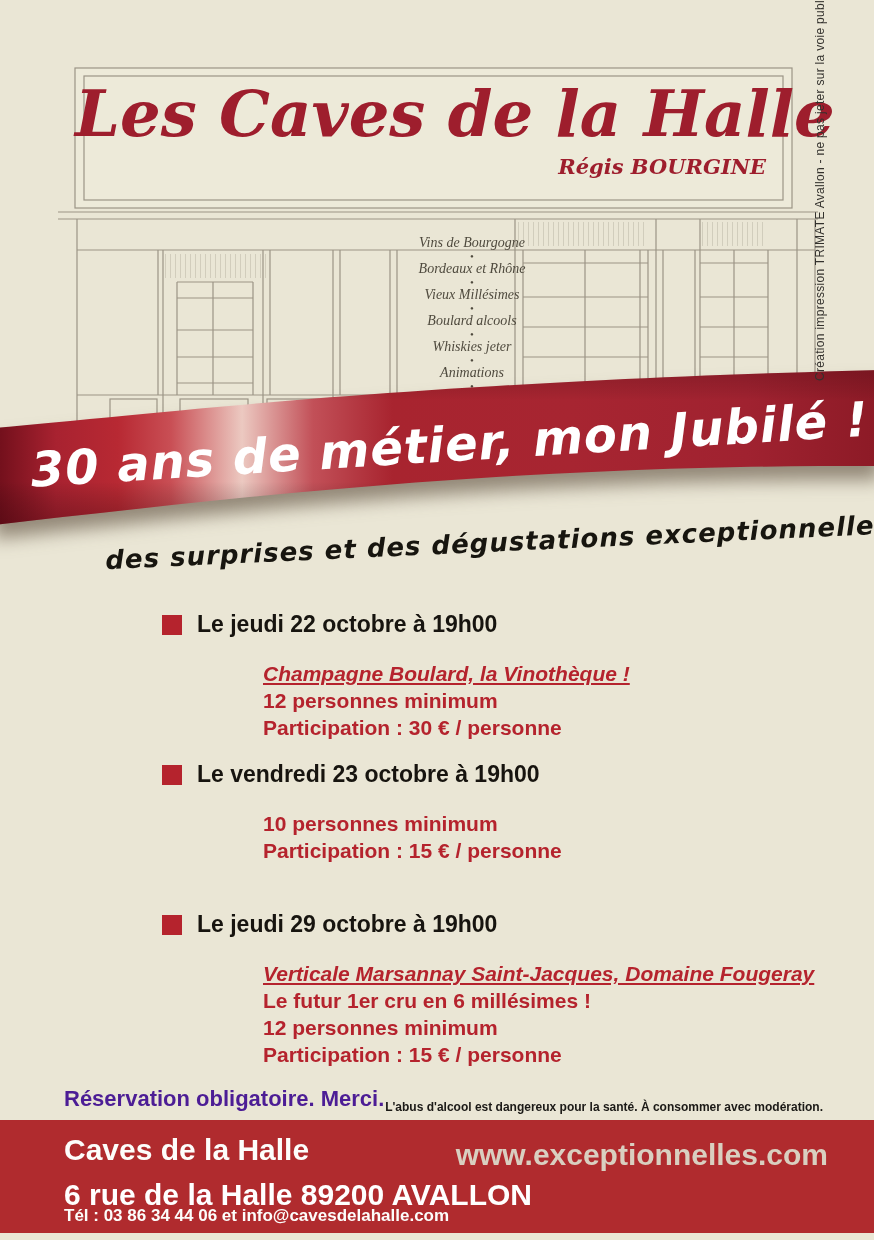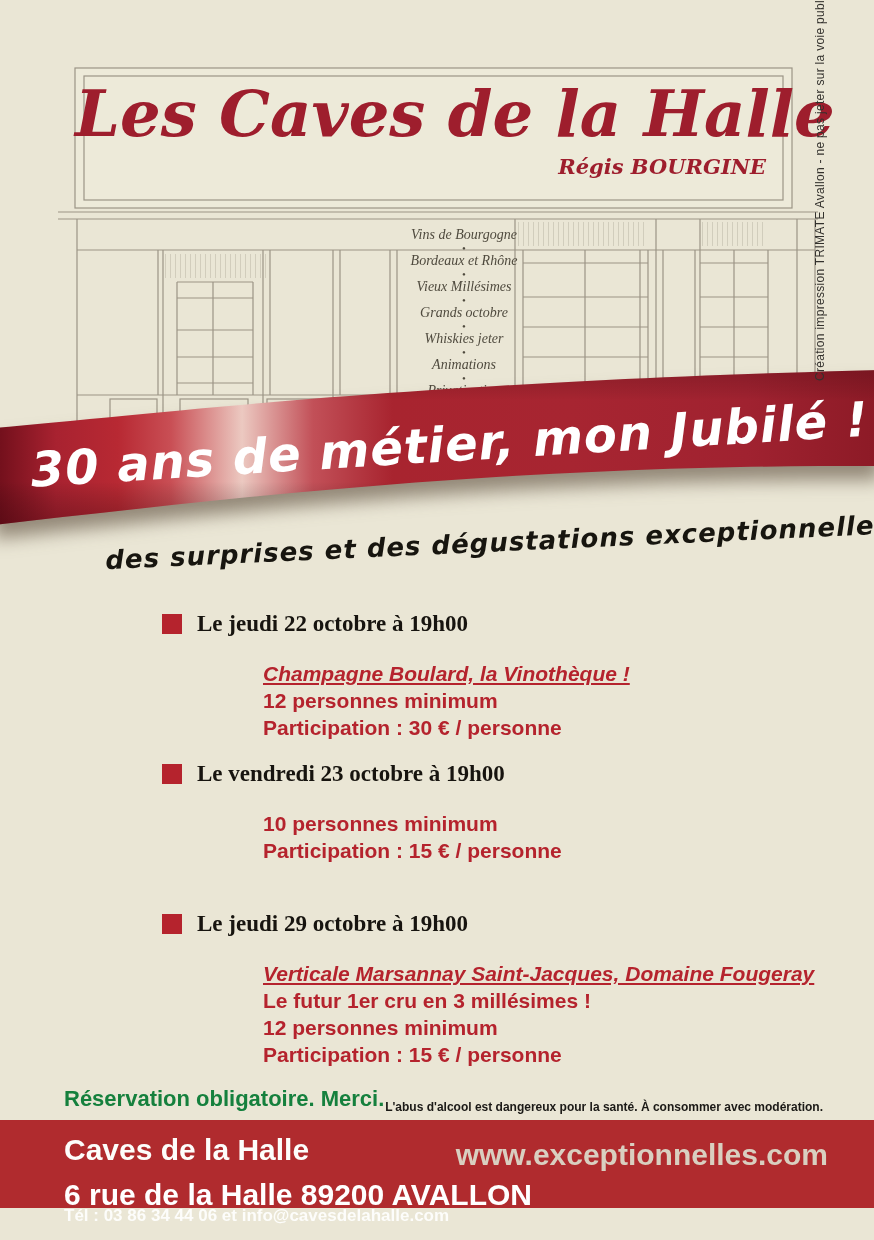--- a/index.html
+++ b/index.html
@@ -19,21 +19,21 @@
     font-family:"DejaVu Serif","Liberation Serif",serif;
     font-style:italic;font-size:64px;line-height:1;color:#9e1e2d;
     white-space:nowrap;
   }
   .sign-owner{
     left:75px;top:154px;width:691px;text-align:right;
     font-family:"DejaVu Serif","Liberation Serif",serif;
     font-style:italic;font-weight:bold;font-size:21px;color:#9e1e2d;
   }
   .services{
-    left:397px;top:220px;width:118px;list-style:none;padding:8px;margin:0;
+    left:397px;top:220px;width:118px;list-style:none;padding:16px;margin:0;
     font-family:"Liberation Serif",serif;font-style:italic;
     font-size:14px;line-height:14px;color:#4f4a3e;text-align:center;
   }
   .services li{display:block;}
   .services li + li::before{
     content:"•";display:block;font-size:11px;line-height:8px;
     margin:2px 0 2px;color:#4f4a3e;font-style:normal;
   }
 
   
@@ -49,33 +49,33 @@
   }
   .sub-headline{
     left:105px;top:530px;width:670px;text-align:center;
     transform:rotate(-2.6deg);
     font-family:"DejaVu Sans",sans-serif;font-style:italic;font-weight:bold;
     font-size:26px;color:#17150f;letter-spacing:1px;white-space:nowrap;
   }
 
   
   .event{position:absolute;left:162px;width:680px;}
-  .event-head{display:flex;align-items:flex-start;font-family:Liberation Serif, serif;}
+  .event-head{display:flex;align-items:center;}
   .bullet-square{width:20px;height:20px;background:#b5232d;margin:2px 15px 0 0;flex:none;}
   .event-date{font-size:23px;font-weight:bold;color:#17140f;line-height:24px;margin:0;white-space:nowrap;}
   .event-details{margin:24px 0 0 101px;}
   .detail{margin:0;font-weight:bold;font-size:21px;line-height:27px;color:#b5232d;white-space:nowrap;}
   .detail.it{font-style:italic;text-decoration:underline;}
 
   
-  .reservation{left:64px;top:1086px;font-size:22px;font-weight:bold;color:#15803d;}
+  .reservation{left:64px;top:1086px;font-size:22px;font-weight:bold;color:#4c1d95;}
   .disclaimer{right:51px;top:1100px;font-size:12px;font-weight:bold;color:#1b1916;}
 
   
-  .footer-band{left:0;top:1120px;width:874px;height:88px;background:#b02b2e;}
+  .footer-band{left:0;top:1120px;width:874px;height:113px;background:#b02b2e;}
   .footer-name{left:64px;top:13px;font-size:30px;font-weight:bold;color:#fdfdfb;}
   .footer-address{left:64px;top:58px;font-size:30px;font-weight:bold;color:#ffffff;}
   .footer-contact{left:64px;top:86px;font-size:17px;font-weight:bold;color:#fdfdfb;}
   .footer-site{right:46px;top:18px;font-size:30px;font-weight:bold;color:#d9cfc0;}
 
   
   .print-credit{
     left:670px;top:224px;width:300px;text-align:center;
     transform:rotate(-90deg);
     font-size:12px;color:#33312d;letter-spacing:.3px;white-space:nowrap;
@@ -108,21 +108,21 @@
     </g>
   </svg>
 
   <h1 class="abs sign-title">Les Caves de la Halle</h1>
   <div class="abs sign-owner">Régis BOURGINE</div>
 
   <ul class="abs services">
     <li>Vins de Bourgogne</li>
     <li>Bordeaux et Rhône</li>
     <li>Vieux Millésimes</li>
-    <li>Grands octobre</li>
+    <li>Boulard alcools</li>
     <li>Whiskies jeter</li>
     <li>Animations</li>
     <li>Privatisation</li>
   </ul>
 
   <svg class="ribbon-svg" width="886" height="230" viewBox="0 0 886 230" aria-hidden="true">
     <defs>
       <linearGradient id="rg" x1="0" y1="0" x2="1" y2="0">
         <stop offset="0" stop-color="#6e0e1a"></stop>
         <stop offset="0.07" stop-color="#a82230"></stop>
@@ -172,21 +172,21 @@
     </div>
   </section>
 
   <section class="event" style="top:912px">
     <div class="event-head">
       <span class="bullet-square"></span>
       <h3 class="event-date">Le jeudi 29 octobre à 19h00</h3>
     </div>
     <div class="event-details">
       <p class="detail it">Verticale Marsannay Saint-Jacques, Domaine Fougeray</p>
-      <p class="detail">Le futur 1er cru en 3 millésimes !</p>
+      <p class="detail">Le futur 1er cru en 6 millésimes !</p>
       <p class="detail">12 personnes minimum</p>
       <p class="detail">Participation : 15 € / personne</p>
     </div>
   </section>
 
   <p class="abs reservation">Réservation obligatoire. Merci.</p>
   <p class="abs disclaimer">L'abus d'alcool est dangereux pour la santé. À consommer avec modération.</p>
 
   <footer class="abs footer-band">
     <div class="abs footer-name">Caves de la Halle</div>

